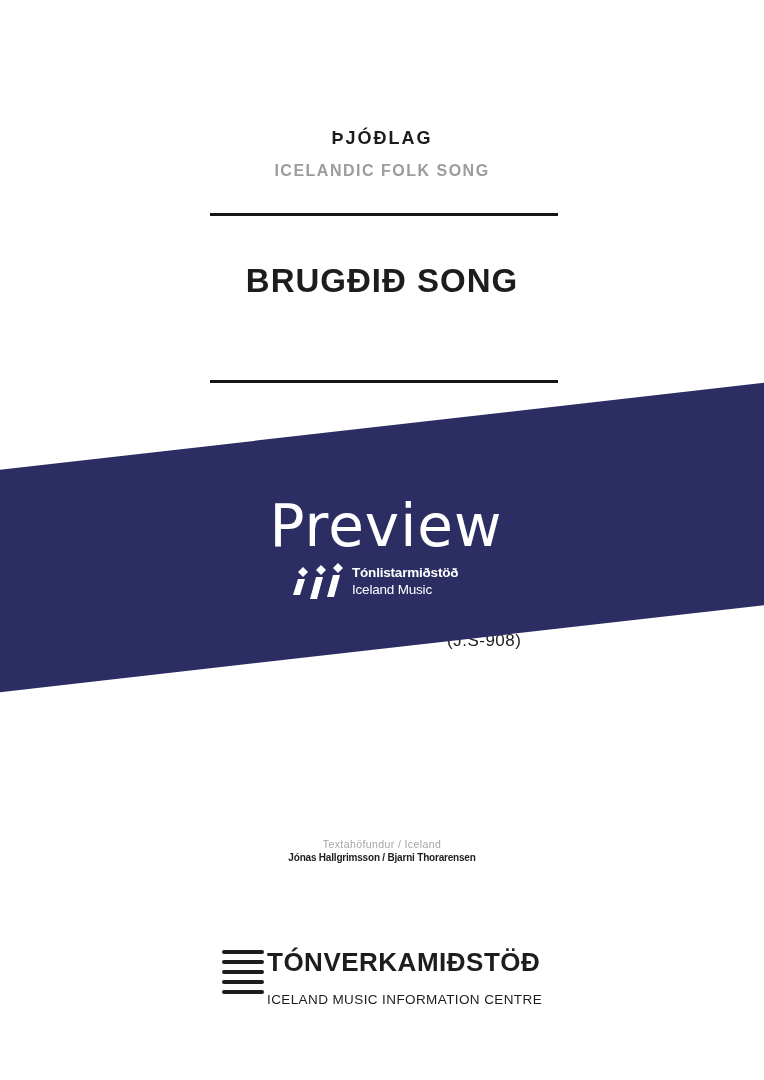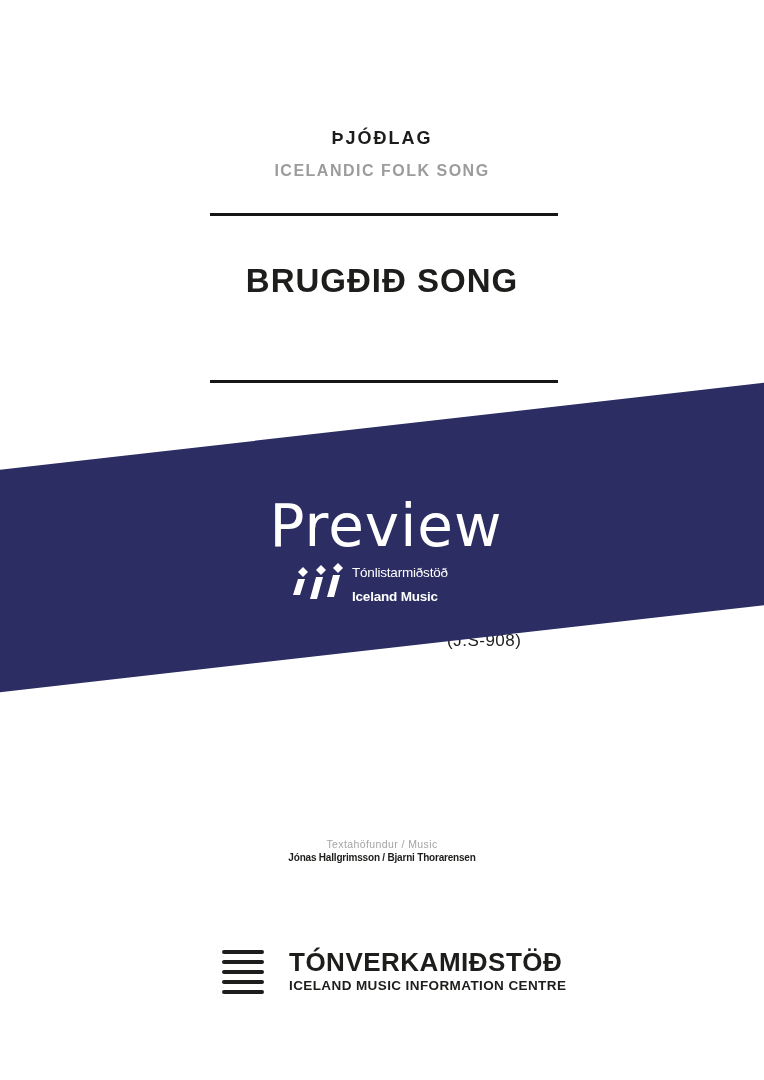--- a/index.html
+++ b/index.html
@@ -99,22 +99,22 @@
   }
   .band-logo-text {
     position: absolute;
     left: 352px; top: 565px;
     z-index: 3;
     color: #ffffff;
     line-height: 16.5px;
     font-size: 13.5px;
     letter-spacing: -0.2px;
   }
-  .band-logo-text .is { font-weight: 400; }
-  .band-logo-text .en { font-weight: 700; margin-top: 7px; }
+  .band-logo-text .is { font-weight: 700; }
+  .band-logo-text .en { font-weight: 400; }
   
   .credit-label {
     position: absolute;
     top: 838px; left: 0; right: 0;
     text-align: center;
     font-size: 10.5px;
     font-weight: 400;
     letter-spacing: 0.4px;
     color: #a5a5a5;
   }
@@ -126,42 +126,42 @@
     font-weight: 700;
     letter-spacing: -0.2px;
     color: #1d1d1b;
   }
   
   .publisher {
     position: absolute;
     left: 222px; top: 948px;
     display: flex;
     align-items: flex-start;
-    gap: 25px;
+    gap: 3px;
   }
   .staff-icon { width: 42px; padding-top: 2px; }
   .staff-icon .bar {
     width: 42px;
     height: 4px;
     border-radius: 2px;
     background: #1d1d1b;
     margin-bottom: 6px;
   }
   .publisher-name-is {
     font-size: 26px;
     font-weight: 700;
     letter-spacing: 0.5px;
     line-height: 28px;
     color: #1d1d1b;
     white-space: nowrap;
   }
   .publisher-name-en {
-    margin-top: 2px;
+    margin-top: 16px;
     font-size: 13.5px;
-    font-weight: 700;
+    font-weight: 400;
     letter-spacing: 0.4px;
     color: #1d1d1b;
     white-space: nowrap;
   }
 </style>
 </head>
 <body>
 
 <div class="page">
 
@@ -191,21 +191,21 @@
       <polygon points="37,35 44,35 50,13 43,13"></polygon>
       <polygon points="48,1 53,6 48,11 43,6"></polygon>
     </g>
   </svg>
 
   <div class="band-logo-text">
     <div class="is">Tónlistarmiðstöð</div>
     <div class="en">Iceland Music</div>
   </div>
 
-  <div class="credit-label">Textahöfundur / Music</div>
+  <div class="credit-label">Textahöfundur / Iceland</div>
   <div class="credit-names">Jónas Hallgrimsson / Bjarni Thorarensen</div>
 
   <div class="publisher">
     <div class="staff-icon">
       <div class="bar"></div>
       <div class="bar"></div>
       <div class="bar"></div>
       <div class="bar"></div>
       <div class="bar"></div>
     </div>

